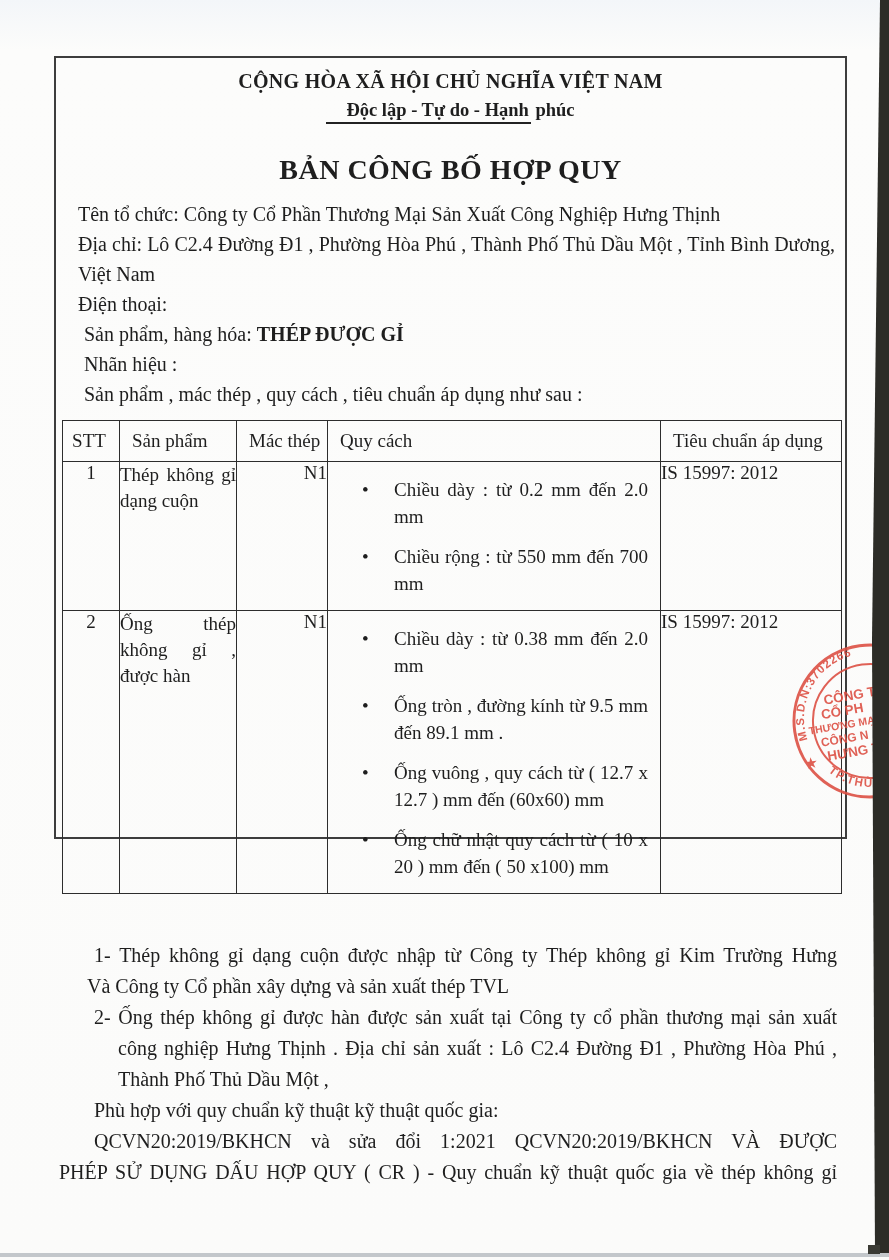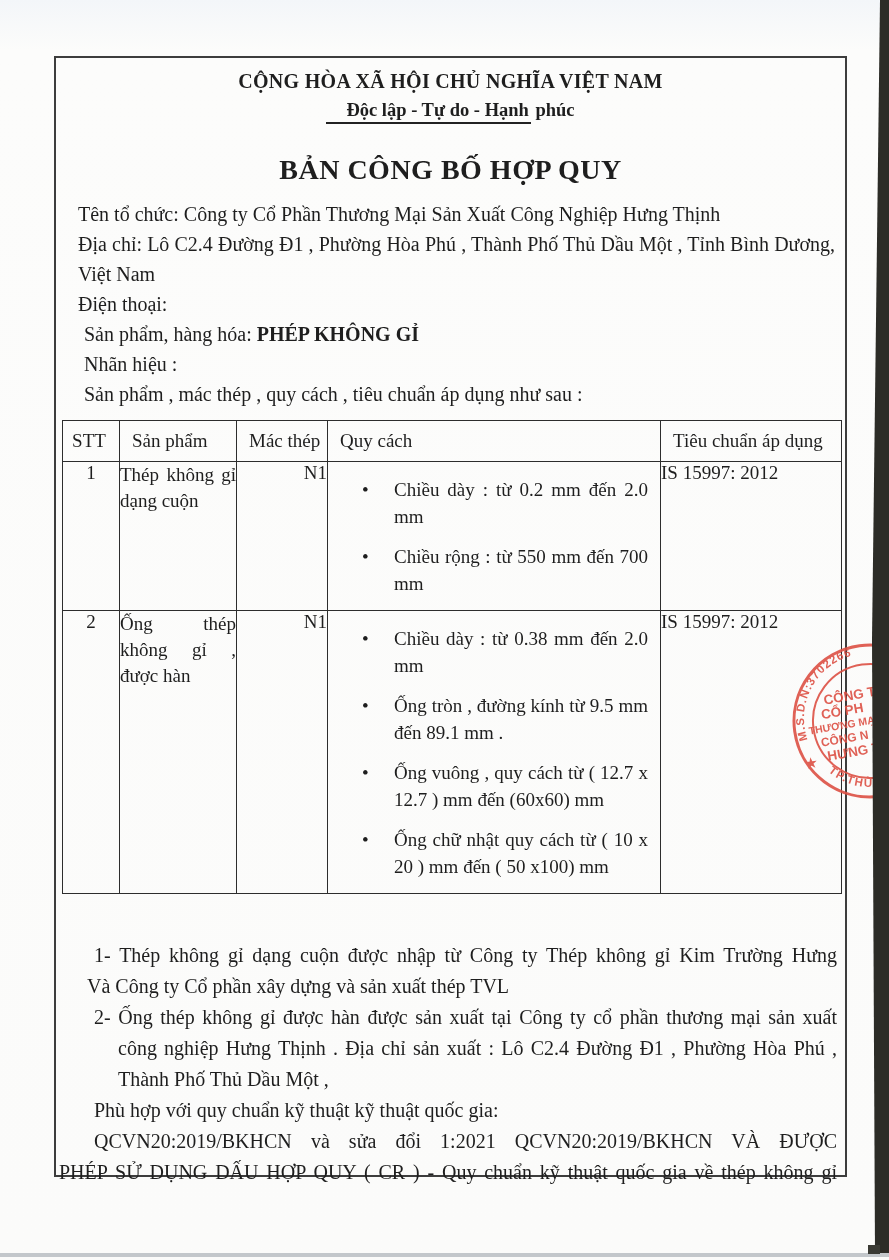--- a/index.html
+++ b/index.html
@@ -4,21 +4,21 @@
 <style>
   html,body{margin:0;padding:0;}
   body{
     width:889px;height:1260px;position:relative;overflow:hidden;
     background:linear-gradient(180deg,#f3f6f9 0%,#fcfcfb 4%,#fbfbfa 100%);
     font-family:"Liberation Serif","DejaVu Serif",serif;
     color:#1e1e1e;
     -webkit-font-smoothing:antialiased;
   }
   .frame{
-    position:absolute;left:54px;top:56px;width:793px;height:1121px;
+    position:absolute;left:54px;top:56px;width:793px;height:783px;
     border:2px solid #3d3d3d;box-sizing:border-box;background:transparent;
   }
   .center{text-align:center;}
   .hdr-republic{margin-top:12px;font-size:20px;font-weight:bold;letter-spacing:0.3px;}
   .hdr-motto{margin-top:7px;font-size:18.5px;font-weight:bold;}
   .hdr-motto .uline{border-bottom:2.2px solid #222;padding:0 2px 2px 20px;}
   .doc-title{margin-top:33px;font-size:28px;font-weight:bold;letter-spacing:0.5px;}
   .doc-number{margin-top:9px;font-size:19px;}
   .info{margin-top:13px;padding:0 10px 0 22px;font-size:20px;line-height:30px;}
   .info p{margin:0;}
@@ -73,21 +73,21 @@
 
   <div class="center hdr-republic">CỘNG HÒA XÃ HỘI CHỦ NGHĨA VIỆT NAM</div>
   <div class="center hdr-motto"><span class="uline">Độc lập - Tự do - Hạnh</span><span> phúc</span></div>
 
   <div class="center doc-title">BẢN CÔNG BỐ HỢP QUY</div>
 
   <div class="info">
     <p>Tên tổ chức: Công ty Cổ Phần Thương Mại Sản Xuất Công Nghiệp Hưng Thịnh</p>
     <p class="jst">Địa chỉ: Lô C2.4 Đường Đ1 , Phường Hòa Phú , Thành Phố Thủ Dầu Một , Tỉnh Bình Dương, Việt Nam</p>
     <p>Điện thoại:</p>
-    <p class="gap-top indent6"><span>Sản phẩm, hàng hóa: </span><span class="bold">PHÉP KHÔNG GỈ</span></p>
+    <p class="gap-top indent6"><span>Sản phẩm, hàng hóa: </span><span class="bold">THÉP ĐƯỢC GỈ</span></p>
     <p class="gap-top indent6">Nhãn hiệu :</p>
     <p class="gap-top indent6">Sản phẩm , mác thép , quy cách , tiêu chuẩn áp dụng như sau :</p>
   </div>
 
   <table class="main">
     <colgroup>
         <col class="c1">
         <col class="c2">
         <col class="c3">
         <col class="c4">

